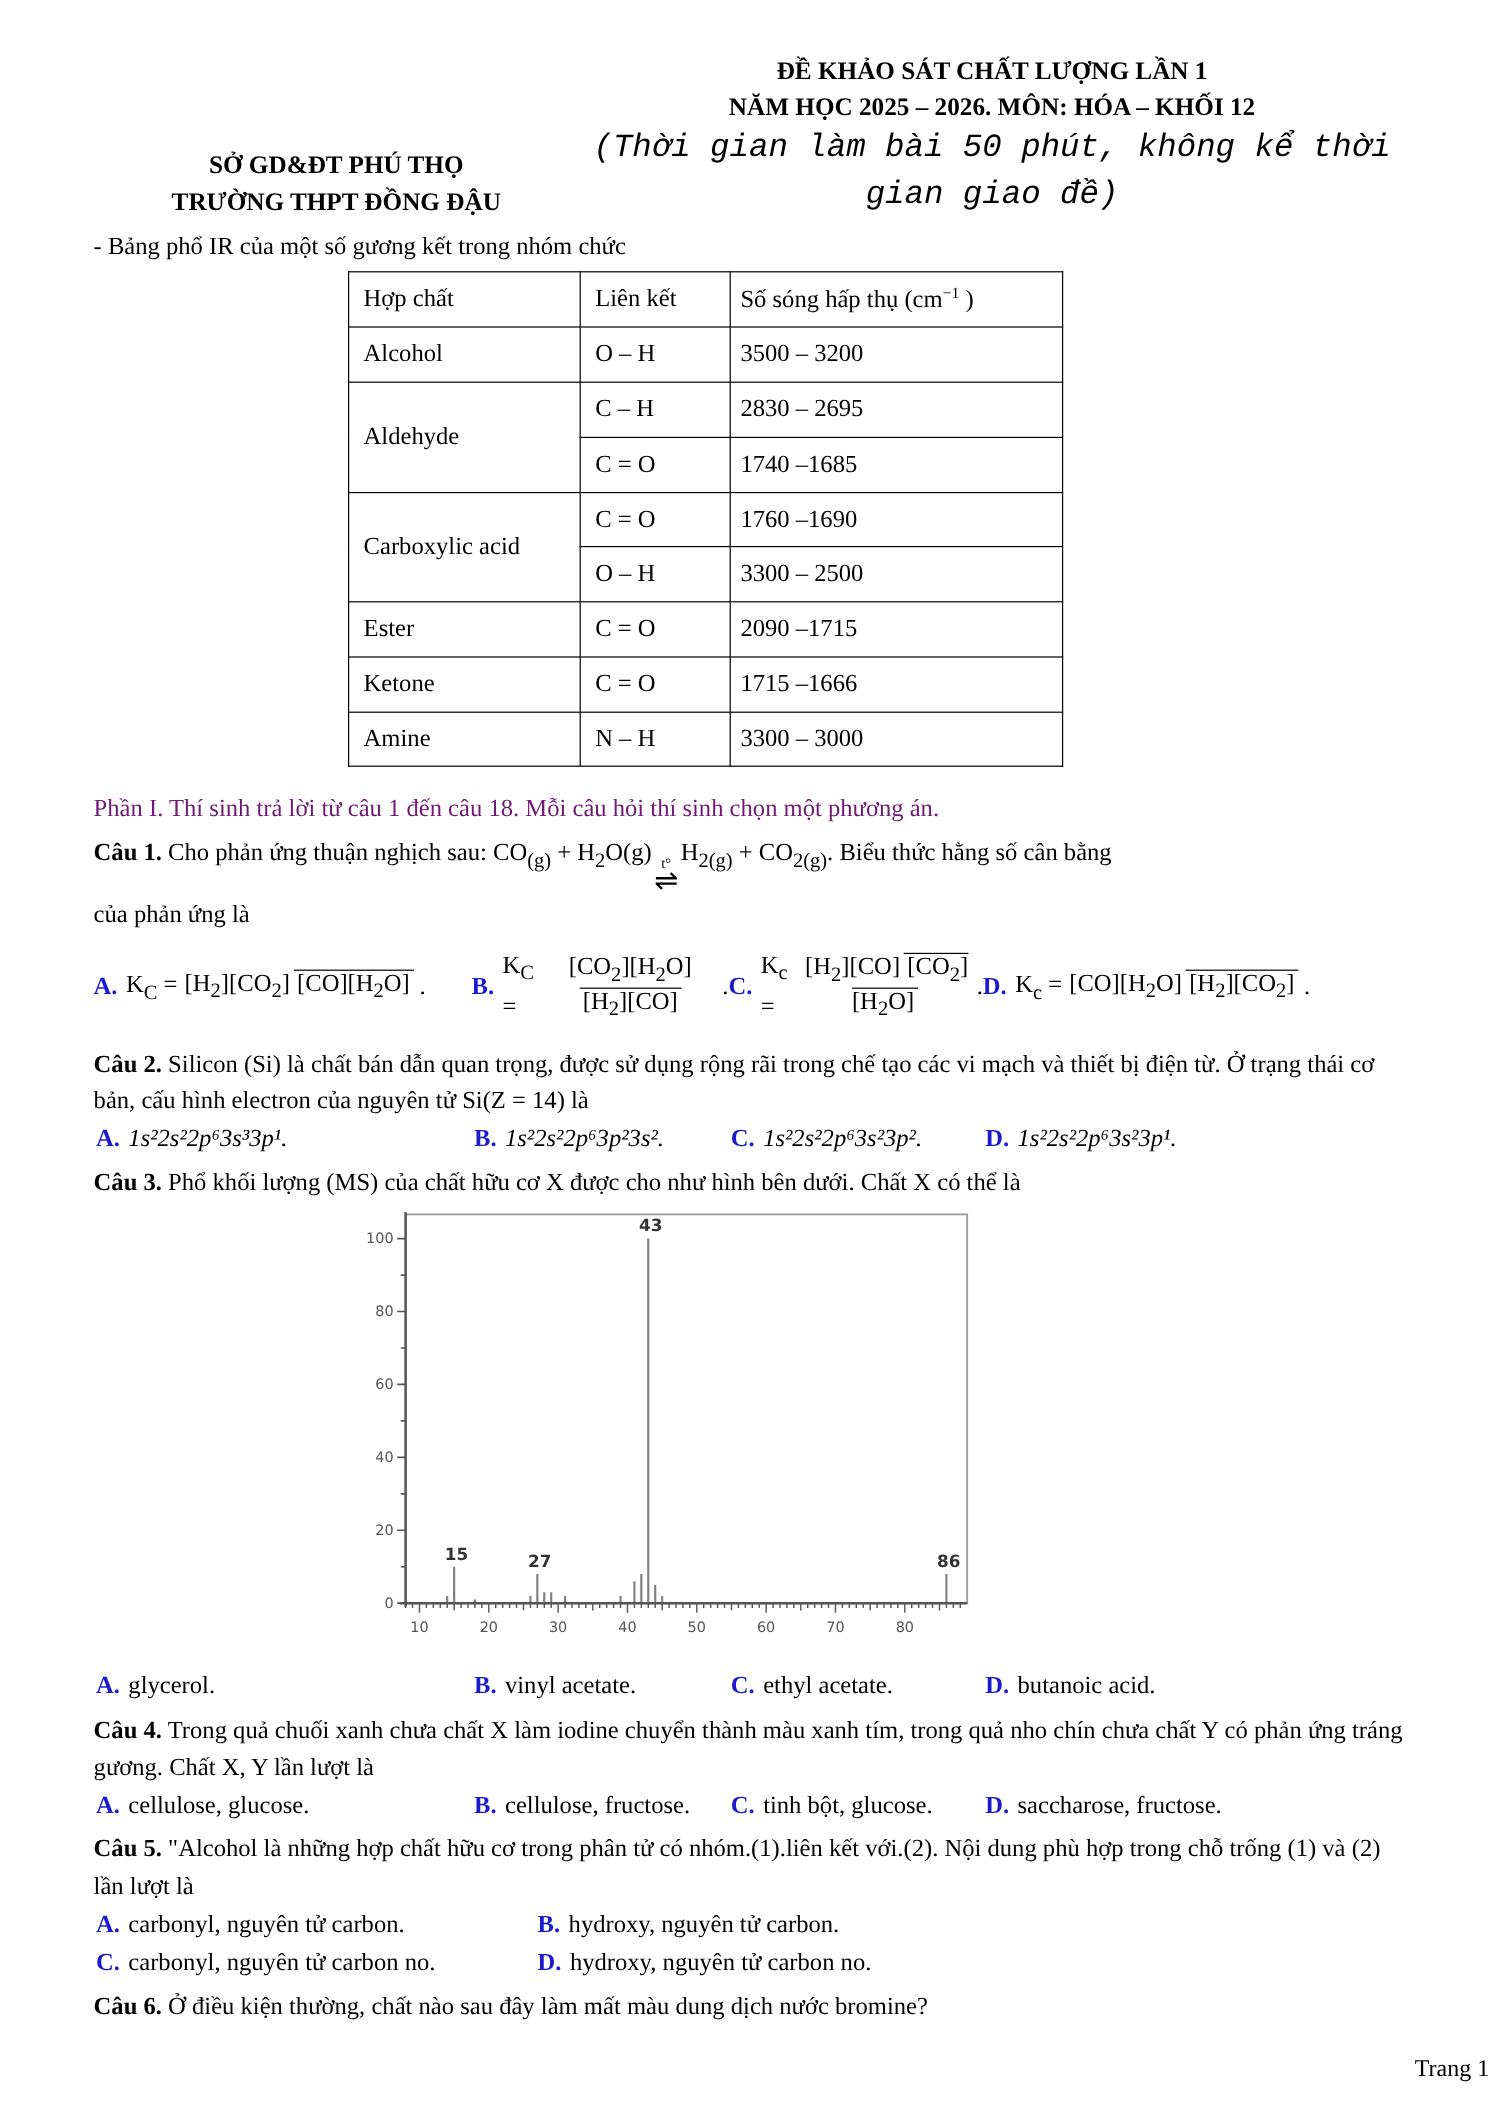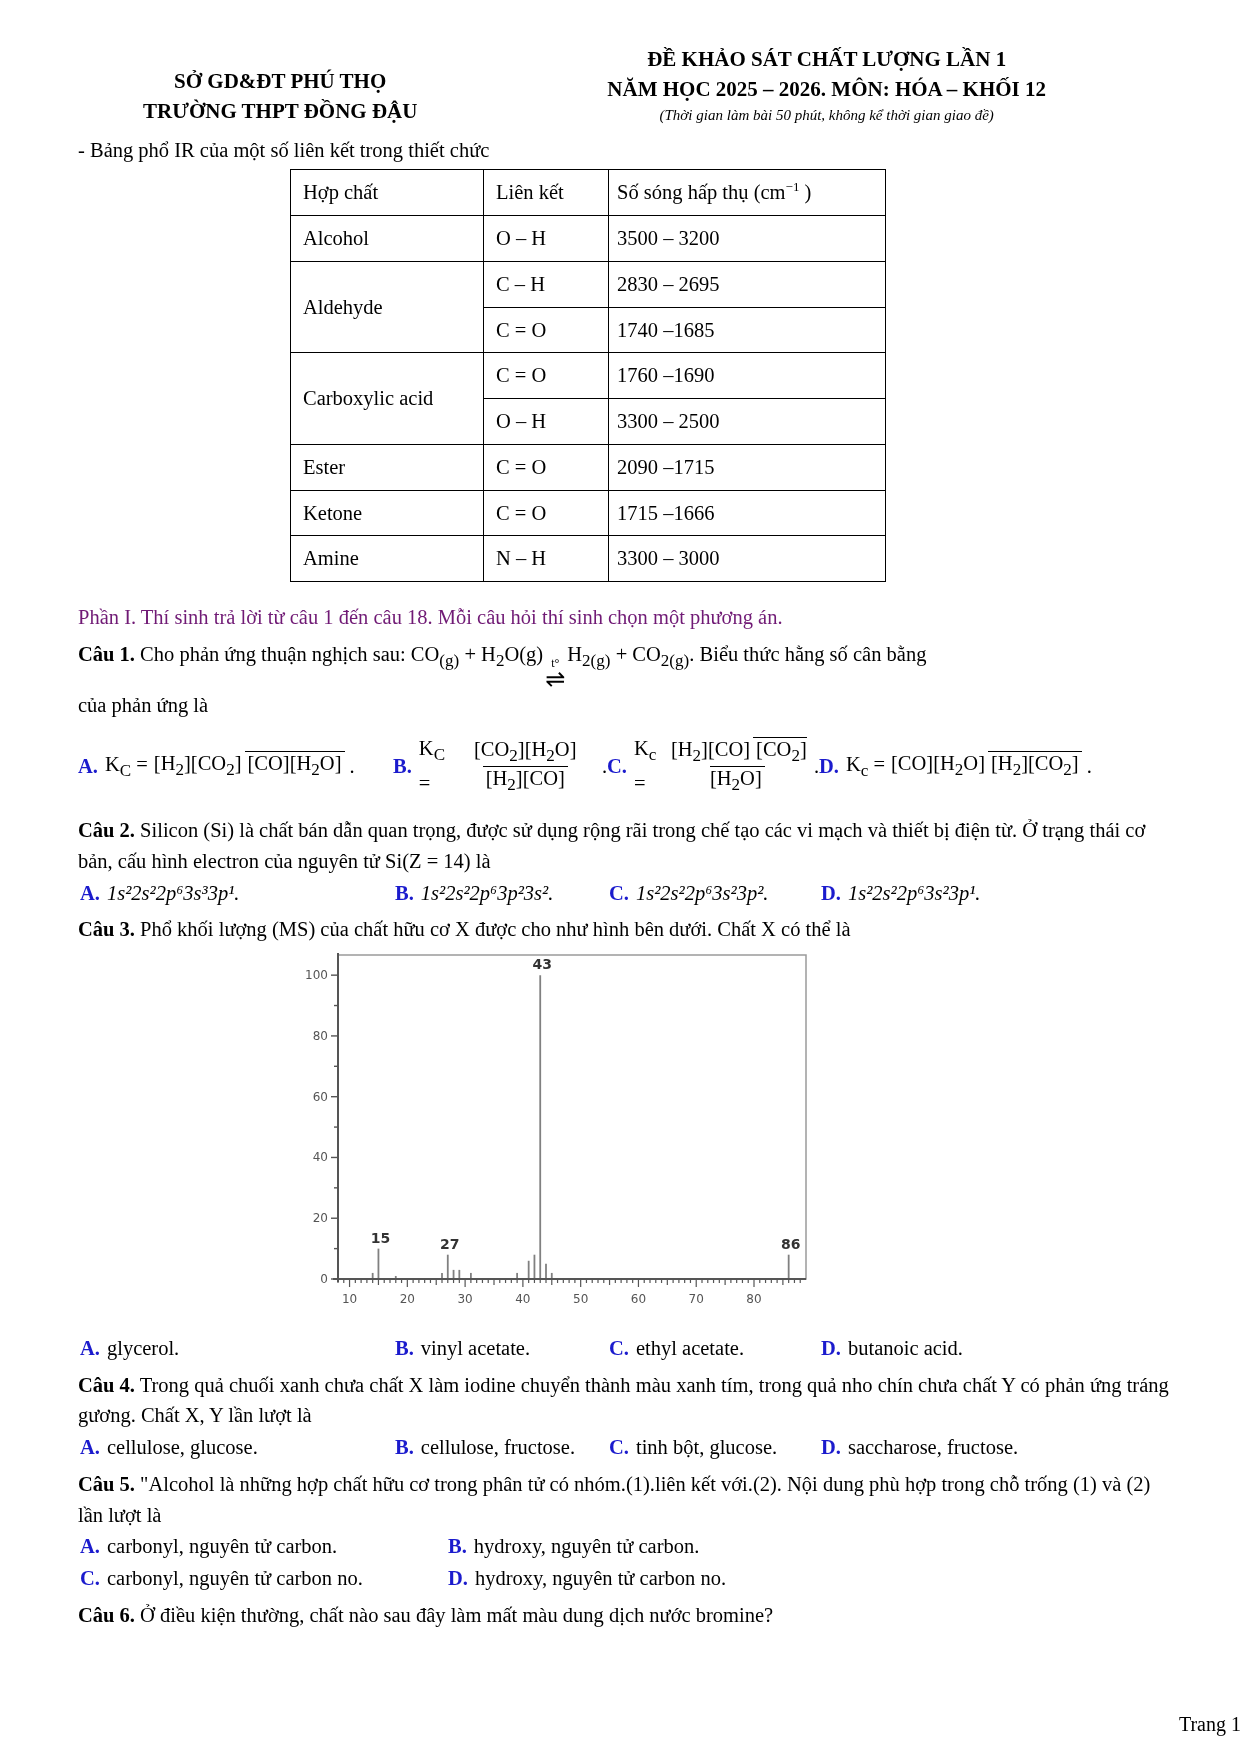--- a/index.html
+++ b/index.html
@@ -5,21 +5,21 @@
   html,body{margin:0;padding:0;background:#e8e8e8;}
   .page{
     position:relative;width:1241px;height:1755px;margin:0 auto;background:#ffffff;
     font-family:"Liberation Serif",serif;font-size:20.5px;color:#000;
     box-sizing:border-box;padding:44px 70px 0 78px;line-height:1.5;
   }
   
   .hdr{display:flex;align-items:flex-end;}
   .hdr-left{width:37%;text-align:center;font-weight:bold;font-size:21px;line-height:1.45;}
   .hdr-right{width:63%;text-align:center;font-weight:bold;font-size:21px;line-height:1.45;}
-  .hdr-right .it{font-weight:normal;font-style:italic;font-size:15px;}
+  .hdr-right .it{font-weight:normal;font-style:italic;font-size:27px;font-family:Liberation Mono, monospace;}
   
   .intro{margin-top:8px;}
   table.ir{border-collapse:collapse;margin:4px 0 0 212px;border-radius:29px;}
   table.ir td{border:1.7px solid #000;padding:7px 12px;height:28px;vertical-align:middle;}
   table.ir td.c1{width:168px;}
   table.ir td.c2{width:100px;text-align:left;}
   table.ir td.c3{width:256px;padding-left:8px;}
   sup.s{font-size:13px;}
   
   .part{color:#701a75;font-weight:normal;margin-top:20px;}
@@ -59,21 +59,21 @@
       <div>SỞ GD&amp;ĐT PHÚ THỌ</div>
       <div>TRƯỜNG THPT ĐỒNG ĐẬU</div>
     </div>
     <div class="hdr-right">
       <div>ĐỀ KHẢO SÁT CHẤT LƯỢNG LẦN 1</div>
       <div>NĂM HỌC 2025 – 2026. MÔN: HÓA – KHỐI 12</div>
       <div class="it">(Thời gian làm bài 50 phút, không kể thời gian giao đề)</div>
     </div>
   </div>
 
-  <div class="intro">- Bảng phổ IR của một số liên kết trong thiết chức</div>
+  <div class="intro">- Bảng phổ IR của một số gương kết trong nhóm chức</div>
 
   <table class="ir">
     <tbody>
         <tr>
       <td class="c1">Hợp chất</td>
       <td class="c2">Liên kết</td>
       <td class="c3"><span>Số sóng hấp thụ (cm</span><sup class="s">−1</sup><span> )</span></td>
     </tr>
     <tr>
       <td class="c1">Alcohol</td>

